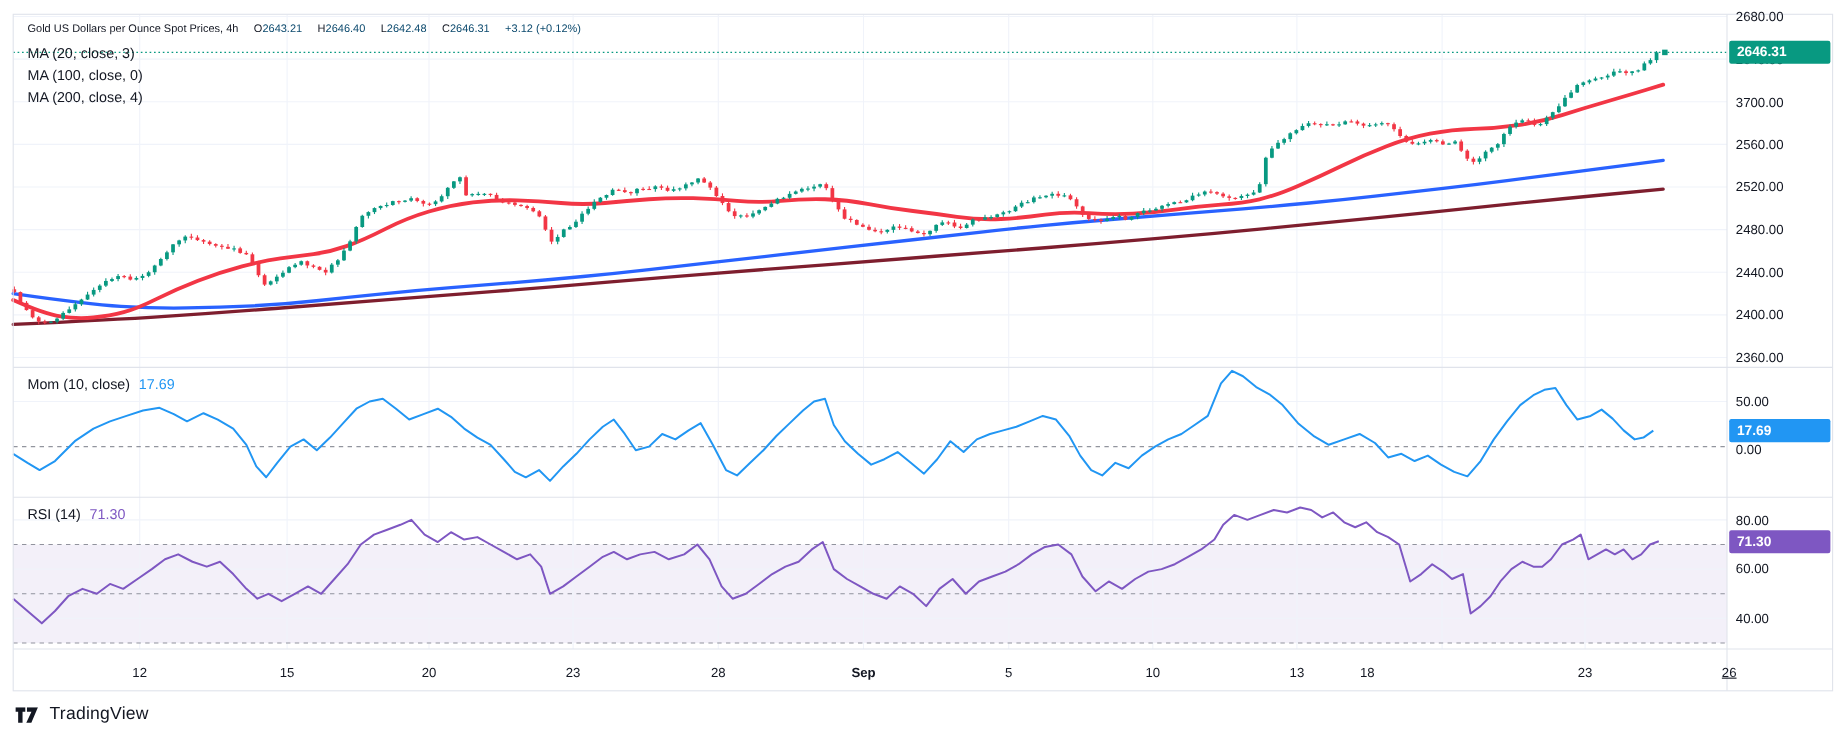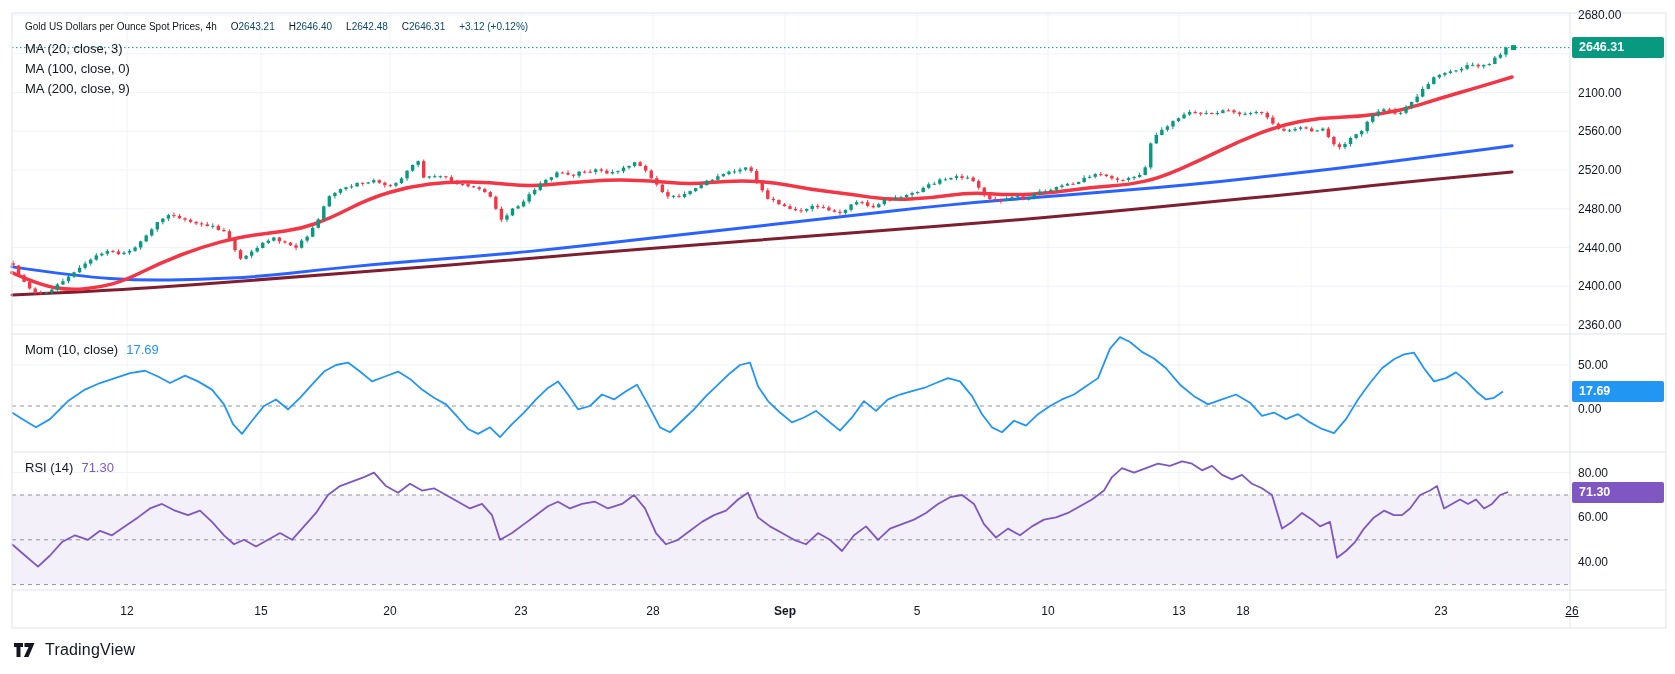--- a/index.html
+++ b/index.html
@@ -617,33 +617,33 @@
     <span class="title">Gold US Dollars per Ounce Spot Prices, 4h</span>
     <span class="seg"><span>O</span><span class="val">2643.21</span></span>
     <span class="seg"><span>H</span><span class="val">2646.40</span></span>
     <span class="seg"><span>L</span><span class="val">2642.48</span></span>
     <span class="seg"><span>C</span><span class="val">2646.31</span></span>
     <span class="val">+3.12 (+0.12%)</span>
   </div>
 
   <div class="legend" style="top:41px">MA (20, close, 3)</div>
   <div class="legend" style="top:61px">MA (100, close, 0)</div>
-  <div class="legend" style="top:81px">MA (200, close, 9)</div>
+  <div class="legend" style="top:81px">MA (200, close, 4)</div>
 
   <div class="ind-legend" style="top:342px">
     <span>Mom (10, close)</span><span class="iv" style="color:#2196f3">17.69</span>
   </div>
   <div class="ind-legend" style="top:460px">
     <span>RSI (14)</span><span class="iv" style="color:#7e57c2">71.30</span>
   </div>
 
   <div id="price-axis">
       <div class="axis-label" style="top: 8px;">2680.00</div>
       <div class="axis-label" style="top: 46.75px;">2640.00</div>
-      <div class="axis-label" style="top: 85.5px;">2100.00</div>
+      <div class="axis-label" style="top: 85.5px;">3700.00</div>
       <div class="axis-label" style="top: 124.25px;">2560.00</div>
       <div class="axis-label" style="top: 163px;">2520.00</div>
       <div class="axis-label" style="top: 201.75px;">2480.00</div>
       <div class="axis-label" style="top: 240.5px;">2440.00</div>
       <div class="axis-label" style="top: 279.25px;">2400.00</div>
       <div class="axis-label" style="top: 318px;">2360.00</div>
       <div class="axis-label" style="top: 358px;">50.00</div>
       <div class="axis-label" style="top: 402px;">0.00</div>
       <div class="axis-label" style="top: 465.6px;">80.00</div>
       <div class="axis-label" style="top: 510.4px;">60.00</div>

